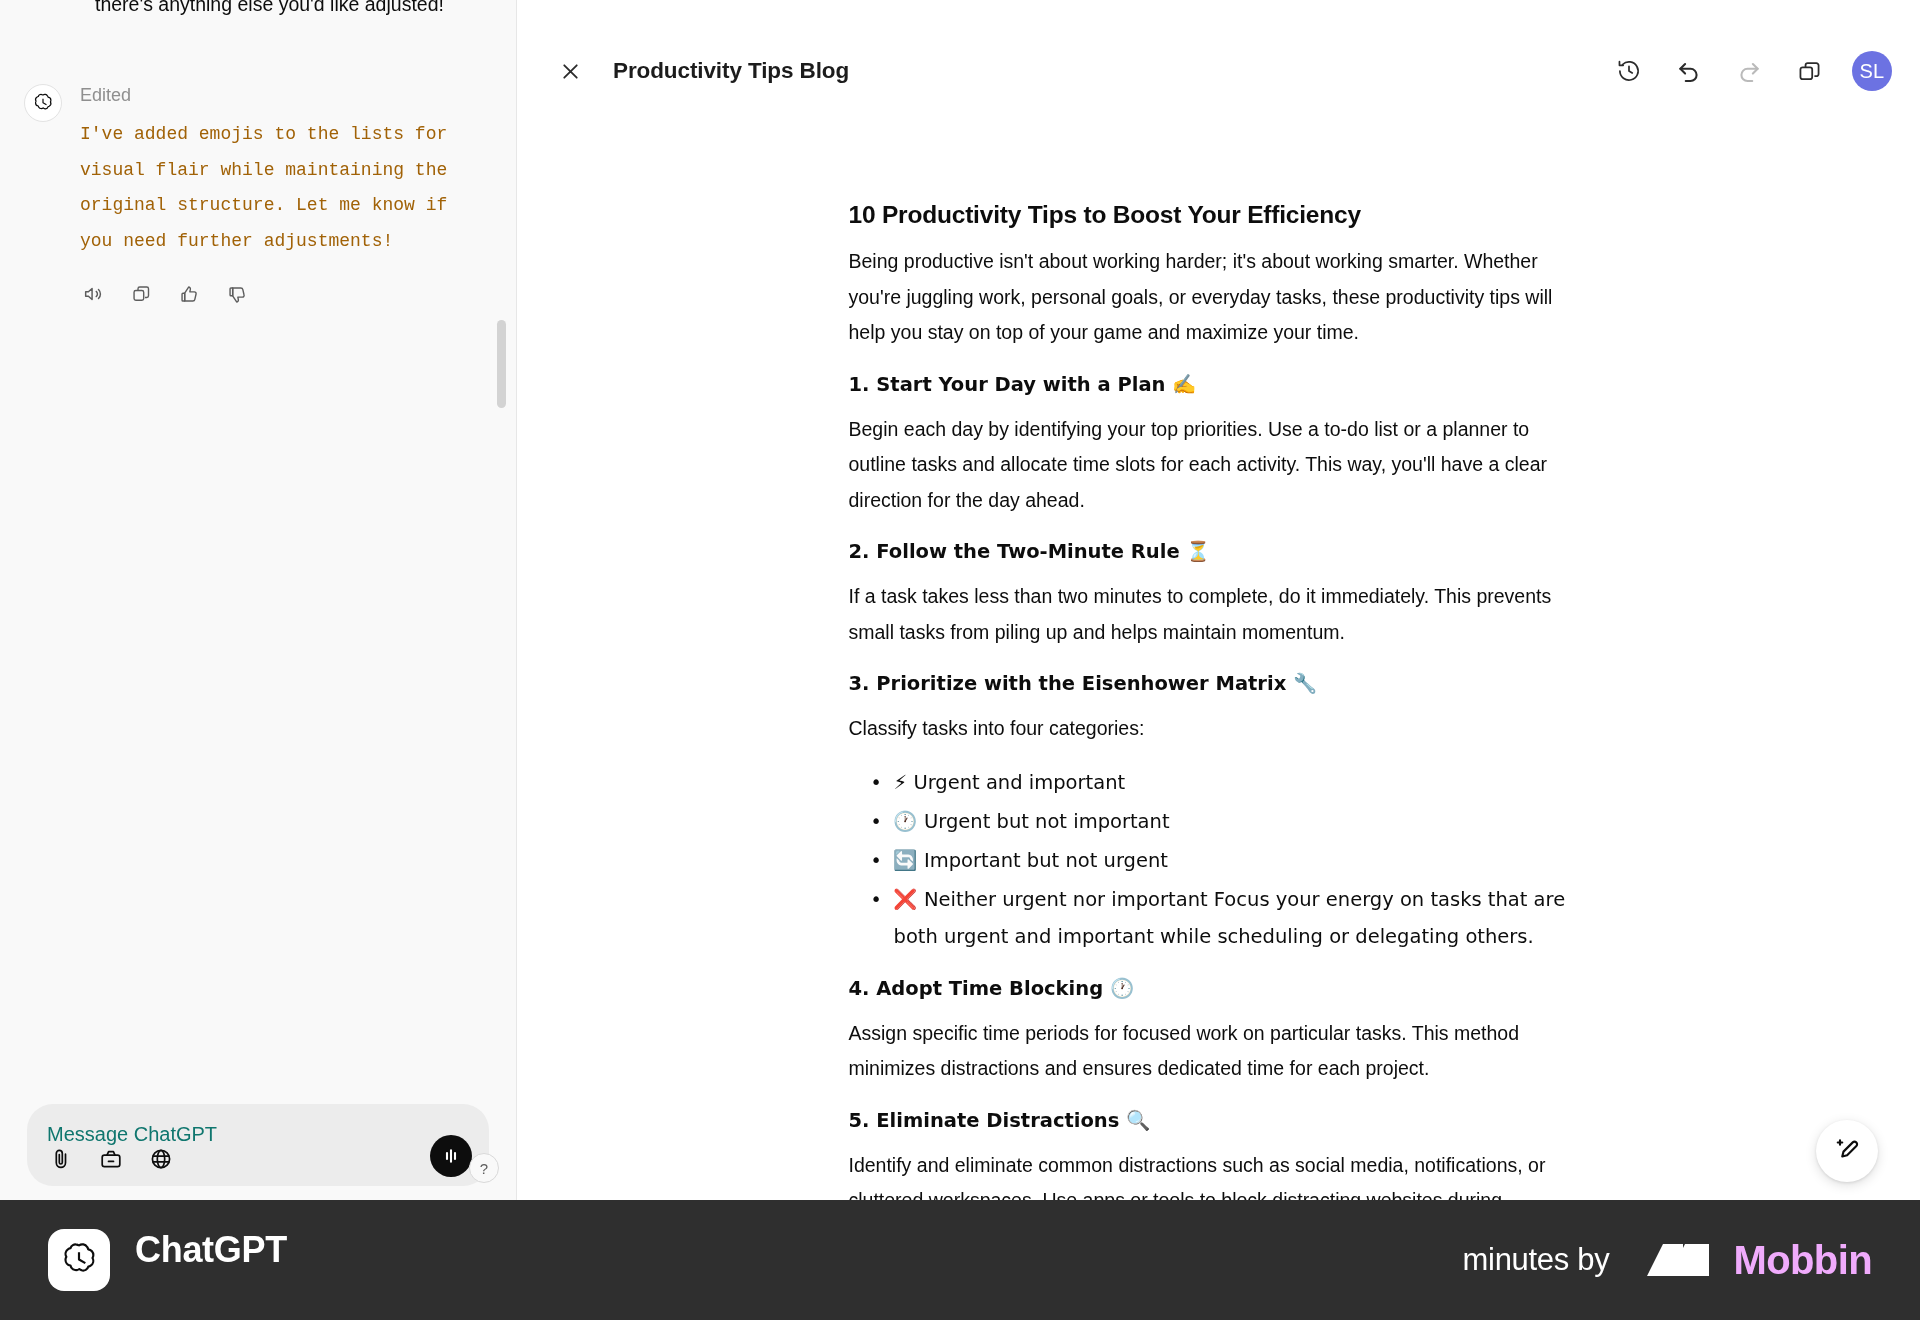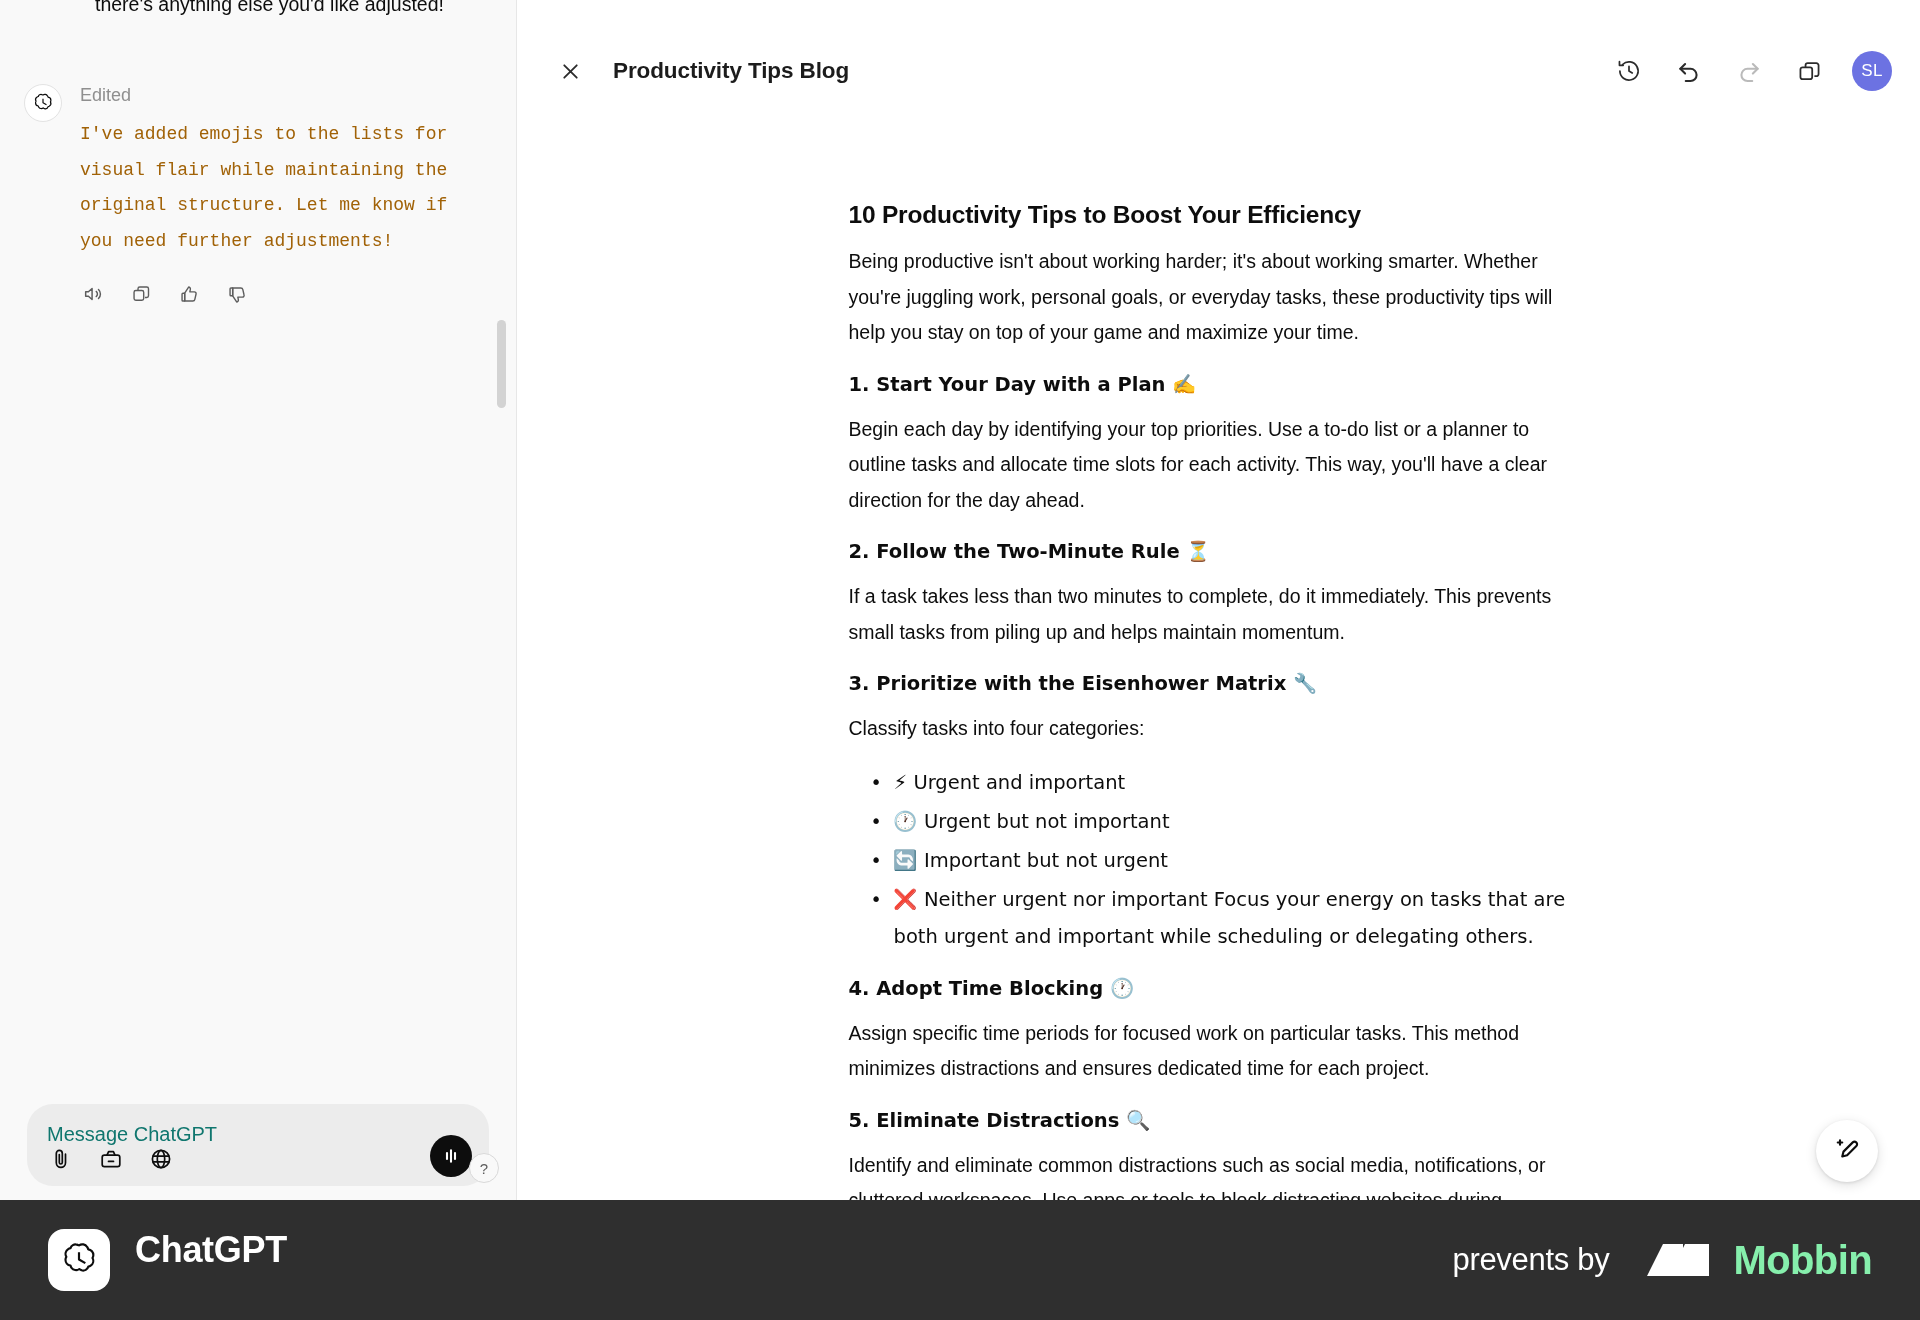--- a/index.html
+++ b/index.html
@@ -204,21 +204,21 @@
     display: flex; align-items: center; justify-content: center;
     cursor: pointer;
   }
   .hdr-btn.disabled { opacity: 0.32; }
   .user-avatar {
     width: 40px; height: 40px;
     border-radius: 50%;
     background: #6c72e2;
     color: #ffffff;
     display: flex; align-items: center; justify-content: center;
-    font-size: 17px;
+    font-size: 20px;
     font-weight: 500;
     letter-spacing: 0.3px;
     cursor: pointer;
   }
 
   
   .doc-scroll {
     position: absolute;
     top: 70px; left: 0; right: 0; bottom: 0;
     overflow: hidden;
@@ -307,21 +307,21 @@
     align-items: center;
     gap: 30px;
   }
   .curated-by {
     color: #ffffff;
     font-size: 31px;
     letter-spacing: -0.3px;
   }
   .mobbin-wrap { display: flex; align-items: center; gap: 16px; }
   .mobbin-name {
-    color: #86efac;
+    color: #f0abfc;
     font-size: 40px;
     font-weight: 600;
     letter-spacing: -0.6px;
   }
 </style>
 </head>
 <body>
 
 <div id="app">
 
@@ -499,21 +499,21 @@
       <div class="brand-logo">
         <svg width="40" height="40" viewBox="0 0 24 24" fill="none" stroke="#0d0d0d" stroke-width="1.3" stroke-linejoin="round">
           <path d="M12 3.2c1.6-1.1 3.8-.7 4.9 1 .3.4.5.9.6 1.4 1.8.2 3.2 1.8 3.1 3.6 0 .6-.2 1.1-.5 1.6.9 1.6.4 3.6-1.1 4.6-.4.3-.9.5-1.4.6-.5 1.7-2.3 2.7-4 2.2-.5-.2-1-.4-1.4-.8-1.5 1.1-3.6.8-4.7-.7-.3-.4-.5-.9-.6-1.4-1.8-.2-3.1-1.8-3-3.6 0-.6.2-1.1.5-1.6C3.5 8.5 4 6.5 5.5 5.5c.4-.3.9-.5 1.4-.6C7.3 3.3 9 2.3 10.7 2.8c.5.1 1 .3 1.3.4z"></path>
           <path d="M12 7.3v4.4l3.8 2.2"></path>
         </svg>
       </div>
       <div class="brand-name">ChatGPT</div>
     </div>
 
     <div class="brand-right">
-      <div class="curated-by">prevents by</div>
+      <div class="curated-by">minutes by</div>
       <div class="mobbin-wrap">
         <svg width="78" height="44" viewBox="0 0 78 44">
           <path d="M8 38 L24 6 L44 6 L44 22 L52 22 L52 38 Z" fill="#ffffff"></path>
           <path d="M30 38 L46 6 L58 6 L70 6 L70 38 Z" fill="#ffffff"></path>
         </svg>
         <div class="mobbin-name">Mobbin</div>
       </div>
     </div>
   </footer>
 </div>

